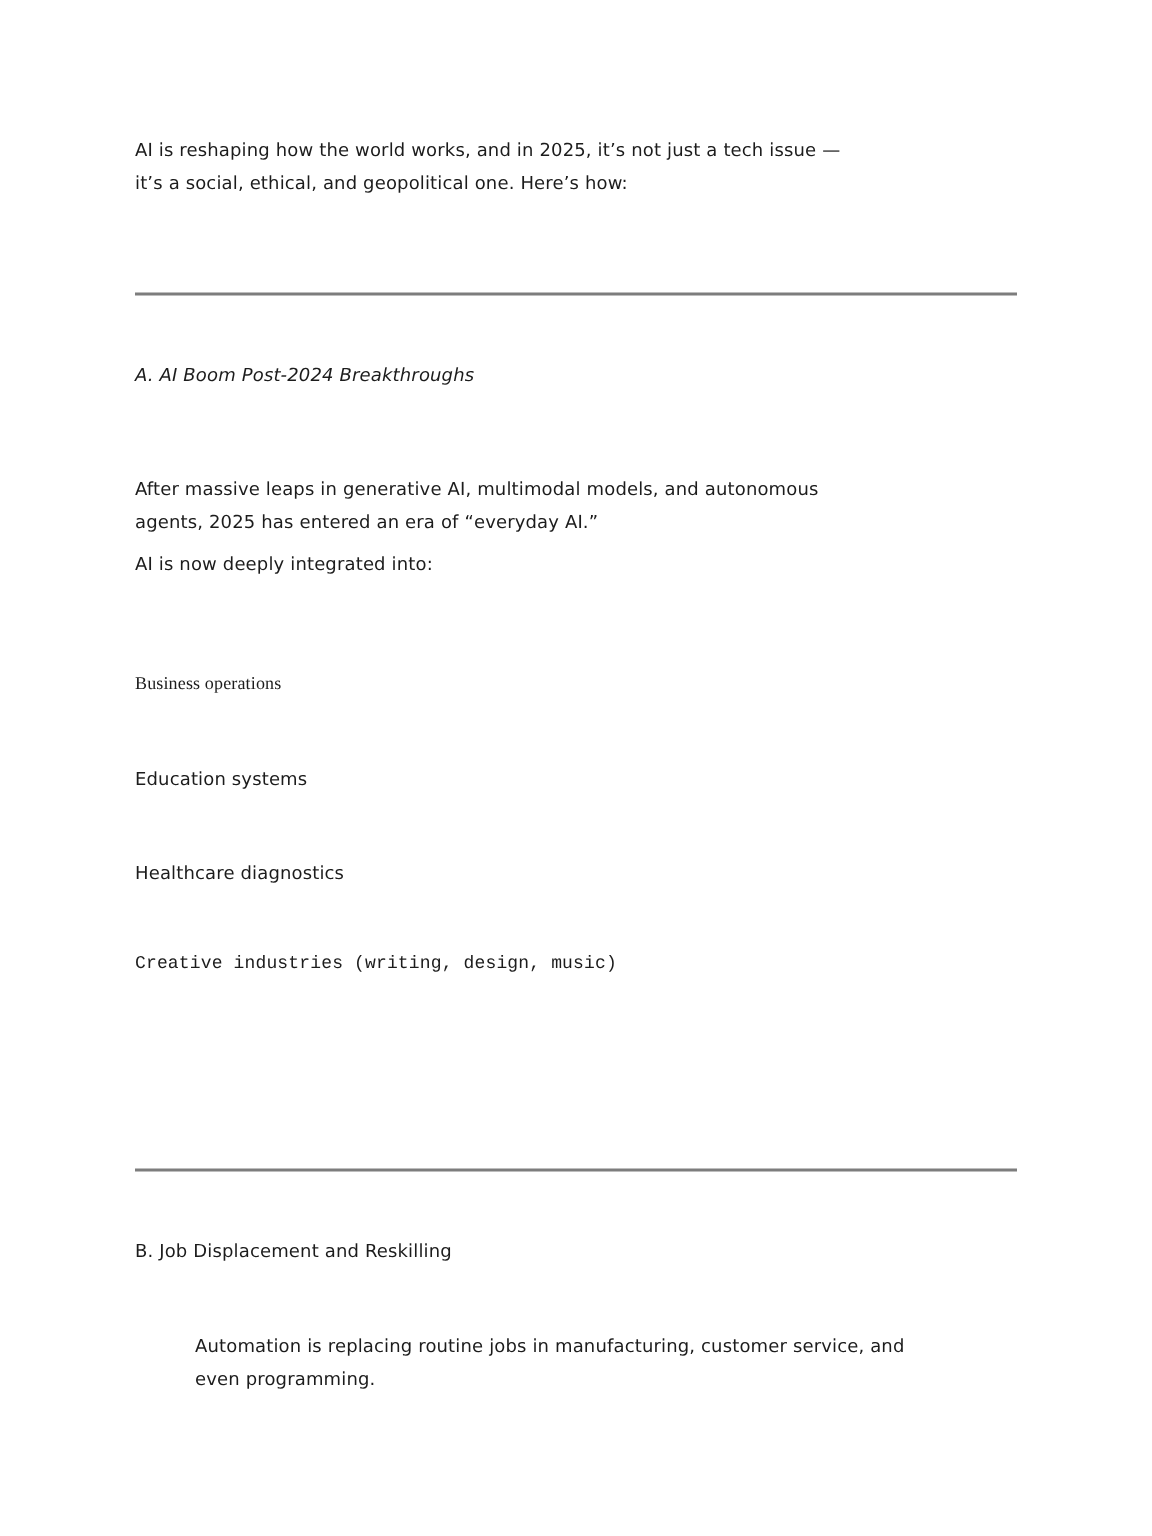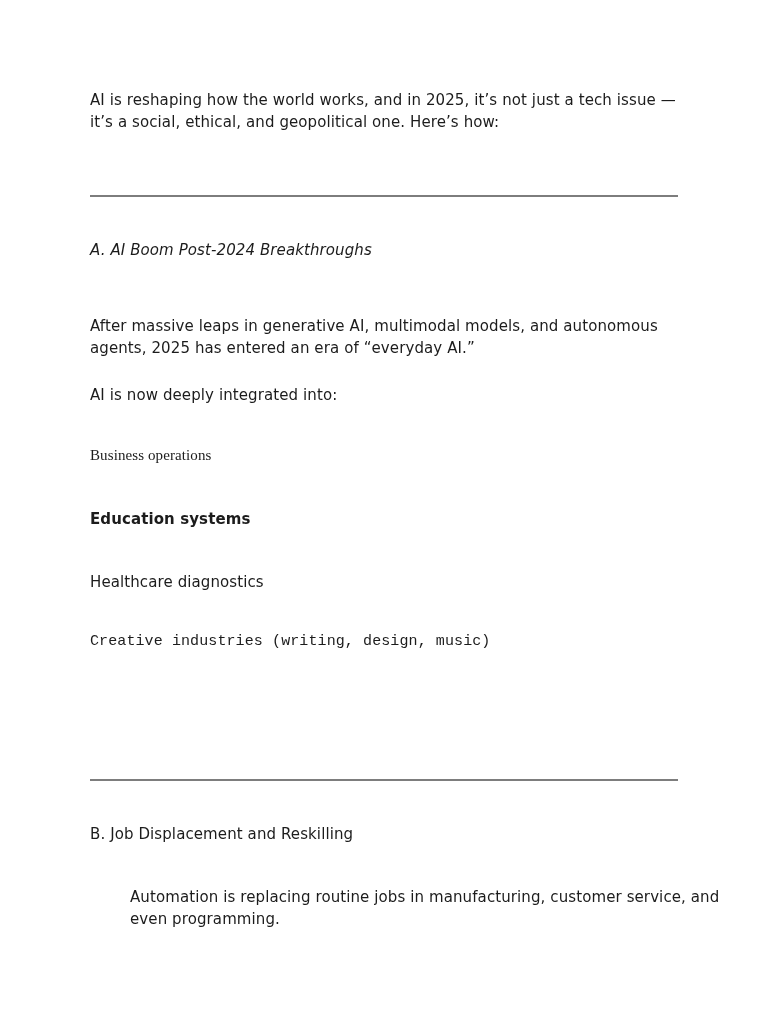--- a/index.html
+++ b/index.html
@@ -13,21 +13,21 @@
     width: 768px;
     height: 1024px;
     background: #ffffff;
     overflow: hidden;
     font-family: "DejaVu Sans", "Liberation Sans", sans-serif;
   }
   .block {
     position: absolute;
     left: 90px;
     width: 592px;
-    font-size: 15px;
+    font-size: 12px;
     line-height: 22px;
     color: #1c1c1c;
     letter-spacing: 0.1px;
     white-space: nowrap;
   }
   .block .line { white-space: nowrap; }
   .divider {
     position: absolute;
     left: 90px;
     width: 588px;
@@ -47,25 +47,25 @@
 
   <div class="divider" style="top: 195px;"></div>
 
   <div class="block" style="top: 239px; font-style: italic;">A. AI Boom Post-2024 Breakthroughs</div>
 
   <div class="block" style="top: 315px;">
     <div class="line">After massive leaps in generative AI, multimodal models, and autonomous</div>
     <div class="line">agents, 2025 has entered an era of “everyday AI.”</div>
   </div>
 
-  <div class="block" style="top: 384px;">AI is now deeply integrated into:</div>
+  <div class="block" style="top: 365px;">AI is now deeply integrated into:</div>
 
   <div class="block" style="top: 444px; font-family: Liberation Serif, serif;">Business operations</div>
 
-  <div class="block" style="top: 508px; font-weight: bold;">Education systems</div>
+  <div class="block" style="top: 508px;">Education systems</div>
 
   <div class="block" style="top: 571px;">Healthcare diagnostics</div>
 
   <div class="block" style="top: 631px; font-family: Liberation Mono, monospace;">Creative industries (writing, design, music)</div>
 
   <div class="divider" style="top: 779px;"></div>
 
   <div class="block" style="top: 823px;">B. Job Displacement and Reskilling</div>
 
   <div class="block" style="top: 886px; margin-left: 40px;">

